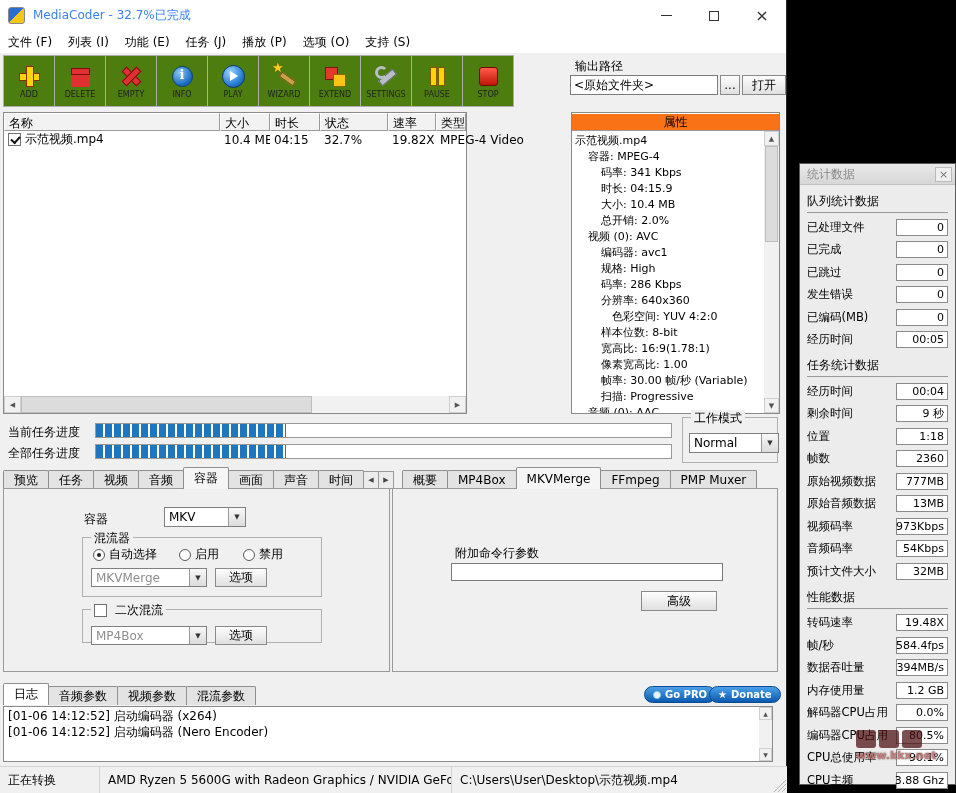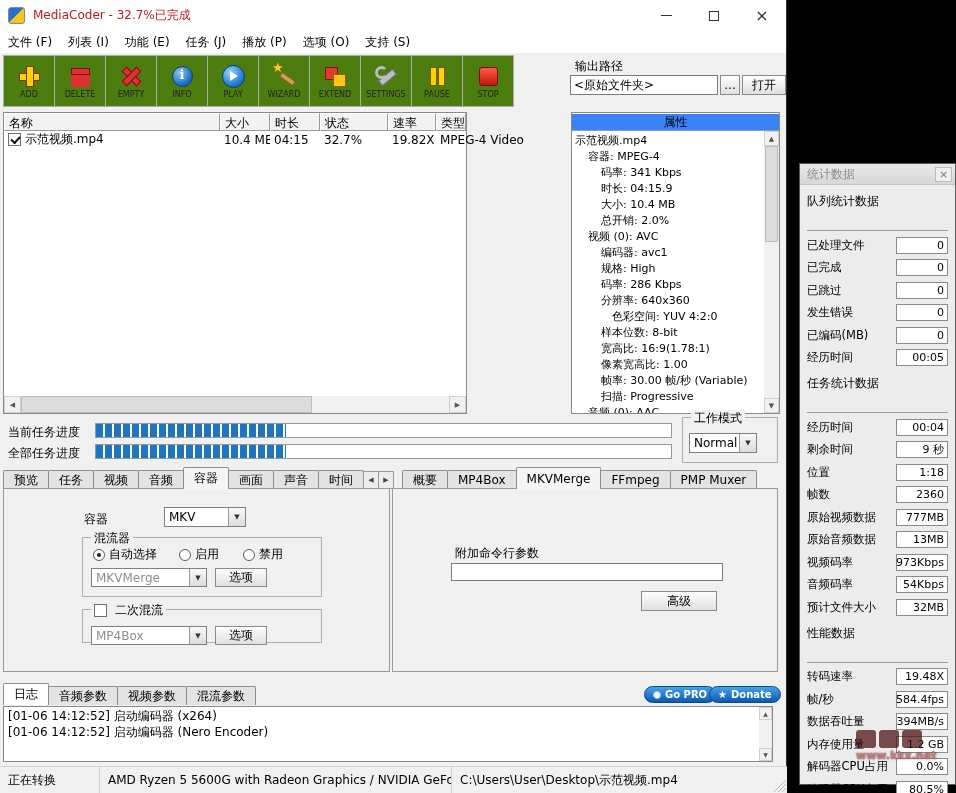--- a/index.html
+++ b/index.html
@@ -3,21 +3,21 @@
 <meta charset="utf-8">
 <style>
   *{margin:0;padding:0;box-sizing:border-box;}
   html,body{width:956px;height:793px;}
   body{position:relative;background:#000;font-family:"DejaVu Sans","Liberation Sans",sans-serif;font-size:12px;color:#000;overflow:hidden;}
 
   
   .mwindow{position:absolute;left:0;top:0;width:787px;height:793px;background:#f0f0f0;border-right:1px solid #2a2a2a;}
   .titlebar{position:absolute;left:0;top:0;width:100%;height:31px;background:#fff;display:flex;align-items:center;}
   .appicon{width:17px;height:17px;margin-left:8px;border-radius:3px;background:linear-gradient(135deg,#2a6fd0 0 48%,#f5c518 48% 100%);border:1px solid #888;flex:none;}
-  .wtitle{margin-left:8px;font-size:12px;color:#b91c1c;}
+  .wtitle{margin-left:8px;font-size:12px;color:#3b82f6;}
   .winbtns{margin-left:auto;display:flex;height:100%;}
   .winbtn{width:48px;height:31px;display:flex;align-items:center;justify-content:center;color:#333;}
   .glyph-min{width:11px;height:1px;background:#333;display:block;}
   .glyph-max{width:10px;height:10px;border:1px solid #333;display:block;}
   .glyph-close{font-size:16px;line-height:1;}
 
   .menubar{position:absolute;left:0;top:31px;width:100%;height:22px;background:#fff;display:flex;align-items:center;}
   .menu-item{padding:2px 8px;font-size:12px;white-space:nowrap;}
 
   
@@ -63,41 +63,41 @@
   .lv-body{flex:1;background:#fff;}
   .cb{width:13px;height:13px;border:1px solid #707070;background:#fff;position:relative;margin-right:4px;flex:none;}
   .cb.checked::after{content:"";position:absolute;left:2px;top:2px;width:7px;height:4px;border-left:2px solid #111;border-bottom:2px solid #111;transform:rotate(-48deg);}
   .hscroll{height:17px;flex:none;background:#f1f1f1;display:flex;align-items:stretch;}
   .sbtn{width:17px;background:#f1f1f1;border:1px solid #cfcfcf;display:flex;align-items:center;justify-content:center;font-size:7px;color:#555;flex:none;}
   .hthumb{width:63%;background:#dcdcdc;border:1px solid #bdbdbd;}
   .sspacer{flex:1;}
 
   
   .props{position:absolute;left:571px;top:112px;width:209px;height:302px;border:1px solid #8a8a8a;background:#fff;display:flex;flex-direction:column;}
-  .props-head{height:18px;flex:none;background:#3b82f6;border-bottom:1px solid #9a9a9a;border-top:1px solid #fff;text-align:center;font-size:12px;line-height:17px;}
+  .props-head{height:18px;flex:none;background:#f97316;border-bottom:1px solid #9a9a9a;border-top:1px solid #fff;text-align:center;font-size:12px;line-height:17px;}
   .props-body{flex:1;display:flex;overflow:hidden;}
   .tree{flex:1;overflow:hidden;padding-top:2px;}
   .tree-row{font-size:11px;height:16px;line-height:16px;white-space:nowrap;overflow:hidden;}
   .vscroll{width:15px;flex:none;background:#f1f1f1;display:flex;flex-direction:column;align-items:stretch;}
   .vbtn{height:15px;background:#f1f1f1;border:1px solid #cfcfcf;display:flex;align-items:center;justify-content:center;font-size:7px;color:#555;flex:none;}
   .vthumb{height:96px;background:#dcdcdc;border:1px solid #bdbdbd;margin:0 1px;flex:none;}
 
   
   .prog-label{position:absolute;left:8px;font-size:12px;}
   .pbar{position:absolute;left:95px;width:577px;height:15px;border:1px solid #999;background:#fff;overflow:hidden;}
   .pfill{height:100%;background:repeating-linear-gradient(90deg,#1d76be 0 7px,#fff 7px 9px);}
 
   .groupbox{position:absolute;border:1px solid #b0b0b0;}
   .groupbox>.legend{position:absolute;top:-8px;left:8px;background:#f0f0f0;padding:0 3px;font-size:12px;white-space:nowrap;display:flex;align-items:center;gap:4px;}
   .workmode{left:682px;top:417px;width:96px;height:46px;}
   .combo{display:flex;border:1px solid #7f7f7f;background:#fff;height:20px;align-items:center;overflow:hidden;}
   .combo .ctxt{flex:1;padding:0 4px;font-size:12px;white-space:nowrap;overflow:hidden;}
   .combo .carrow{width:17px;height:100%;background:linear-gradient(#f8f8f8,#dcdcdc);border-left:1px solid #999;display:flex;align-items:center;justify-content:center;font-size:7px;color:#333;flex:none;}
   .combo.disabled .ctxt{color:#8e8e8e;}
-  .wm-combo{position:absolute;left:6px;top:15px;width:68px;}
+  .wm-combo{position:absolute;left:6px;top:15px;width:90px;}
 
   
   .tabstrip{position:absolute;display:flex;align-items:flex-end;height:22px;}
   .tabs-left{left:3px;top:467px;}
   .tabs-right{left:402px;top:467px;}
   .tabs-bottom{left:3px;top:684px;height:21px;}
   .tab{height:19px;padding:0 10px;border:1px solid #8f8f8f;border-bottom:none;background:#e3e3e3;display:flex;align-items:center;font-size:12px;border-radius:2px 2px 0 0;margin-right:-1px;white-space:nowrap;}
   .tab.sel{height:22px;background:#f5f5f5;position:relative;z-index:3;}
   .tabs-bottom .tab.sel{background:#fff;}
   .tabspin{width:16px;height:18px;border:1px solid #9a9a9a;background:#ececec;display:flex;align-items:center;justify-content:center;font-size:7px;color:#444;margin-right:-1px;}
@@ -135,21 +135,21 @@
   .sseg2{width:352px;flex:none;}
   .sseg3{flex:1;border-right:none;}
   .grip{position:absolute;right:1px;bottom:1px;width:13px;height:13px;background:
     linear-gradient(135deg,transparent 0 50%,#b5b5b5 50% 56%,transparent 56% 66%,#b5b5b5 66% 72%,transparent 72% 82%,#b5b5b5 82% 88%,transparent 88%);}
 
   
   .stats{position:absolute;left:799px;top:163px;width:157px;height:622px;background:#ececec;border:1px solid #5a5a5a;z-index:10;}
   .stats-title{height:21px;background:linear-gradient(#e9e9e9,#d7d7d7);display:flex;align-items:center;padding:0 3px 0 7px;color:#8a8a8a;font-size:12px;border-bottom:1px solid #c2c2c2;}
   .stats-close{margin-left:auto;width:17px;height:15px;background:#efefef;border:1px solid #bbb;color:#777;display:flex;align-items:center;justify-content:center;font-size:11px;line-height:1;}
   .stats-body{padding:2px 6px 0 6px;}
-  .stats-sec{border-bottom:1px solid #9a9a9a;margin:6px 1px 3px 1px;padding-bottom:20px;font-size:12px;white-space:nowrap;}
+  .stats-sec{border-bottom:1px solid #9a9a9a;margin:6px 1px 3px 1px;padding-bottom:2px;font-size:12px;white-space:nowrap;}
   .stats-row{display:flex;align-items:center;height:22.5px;padding:0 1px;}
   .stats-label{font-size:11.5px;white-space:nowrap;}
   .stats-val{margin-left:auto;width:52px;height:17px;background:#fff;border:1px solid #8a8a8a;font-size:11px;display:flex;align-items:center;justify-content:flex-end;padding:0 3px;white-space:nowrap;flex:none;}
 
   
   .watermark{position:absolute;left:856px;top:730px;z-index:50;pointer-events:none;opacity:.9;}
   .wm-blocks{display:flex;gap:3px;margin-bottom:1px;}
   .wm-b{width:20px;height:18px;background:#4a0d0d;border-radius:3px;opacity:.8;}
   .wm-url{color:#c17777;font-size:11px;font-weight:bold;text-shadow:0 0 2px #300;}
 </style>

